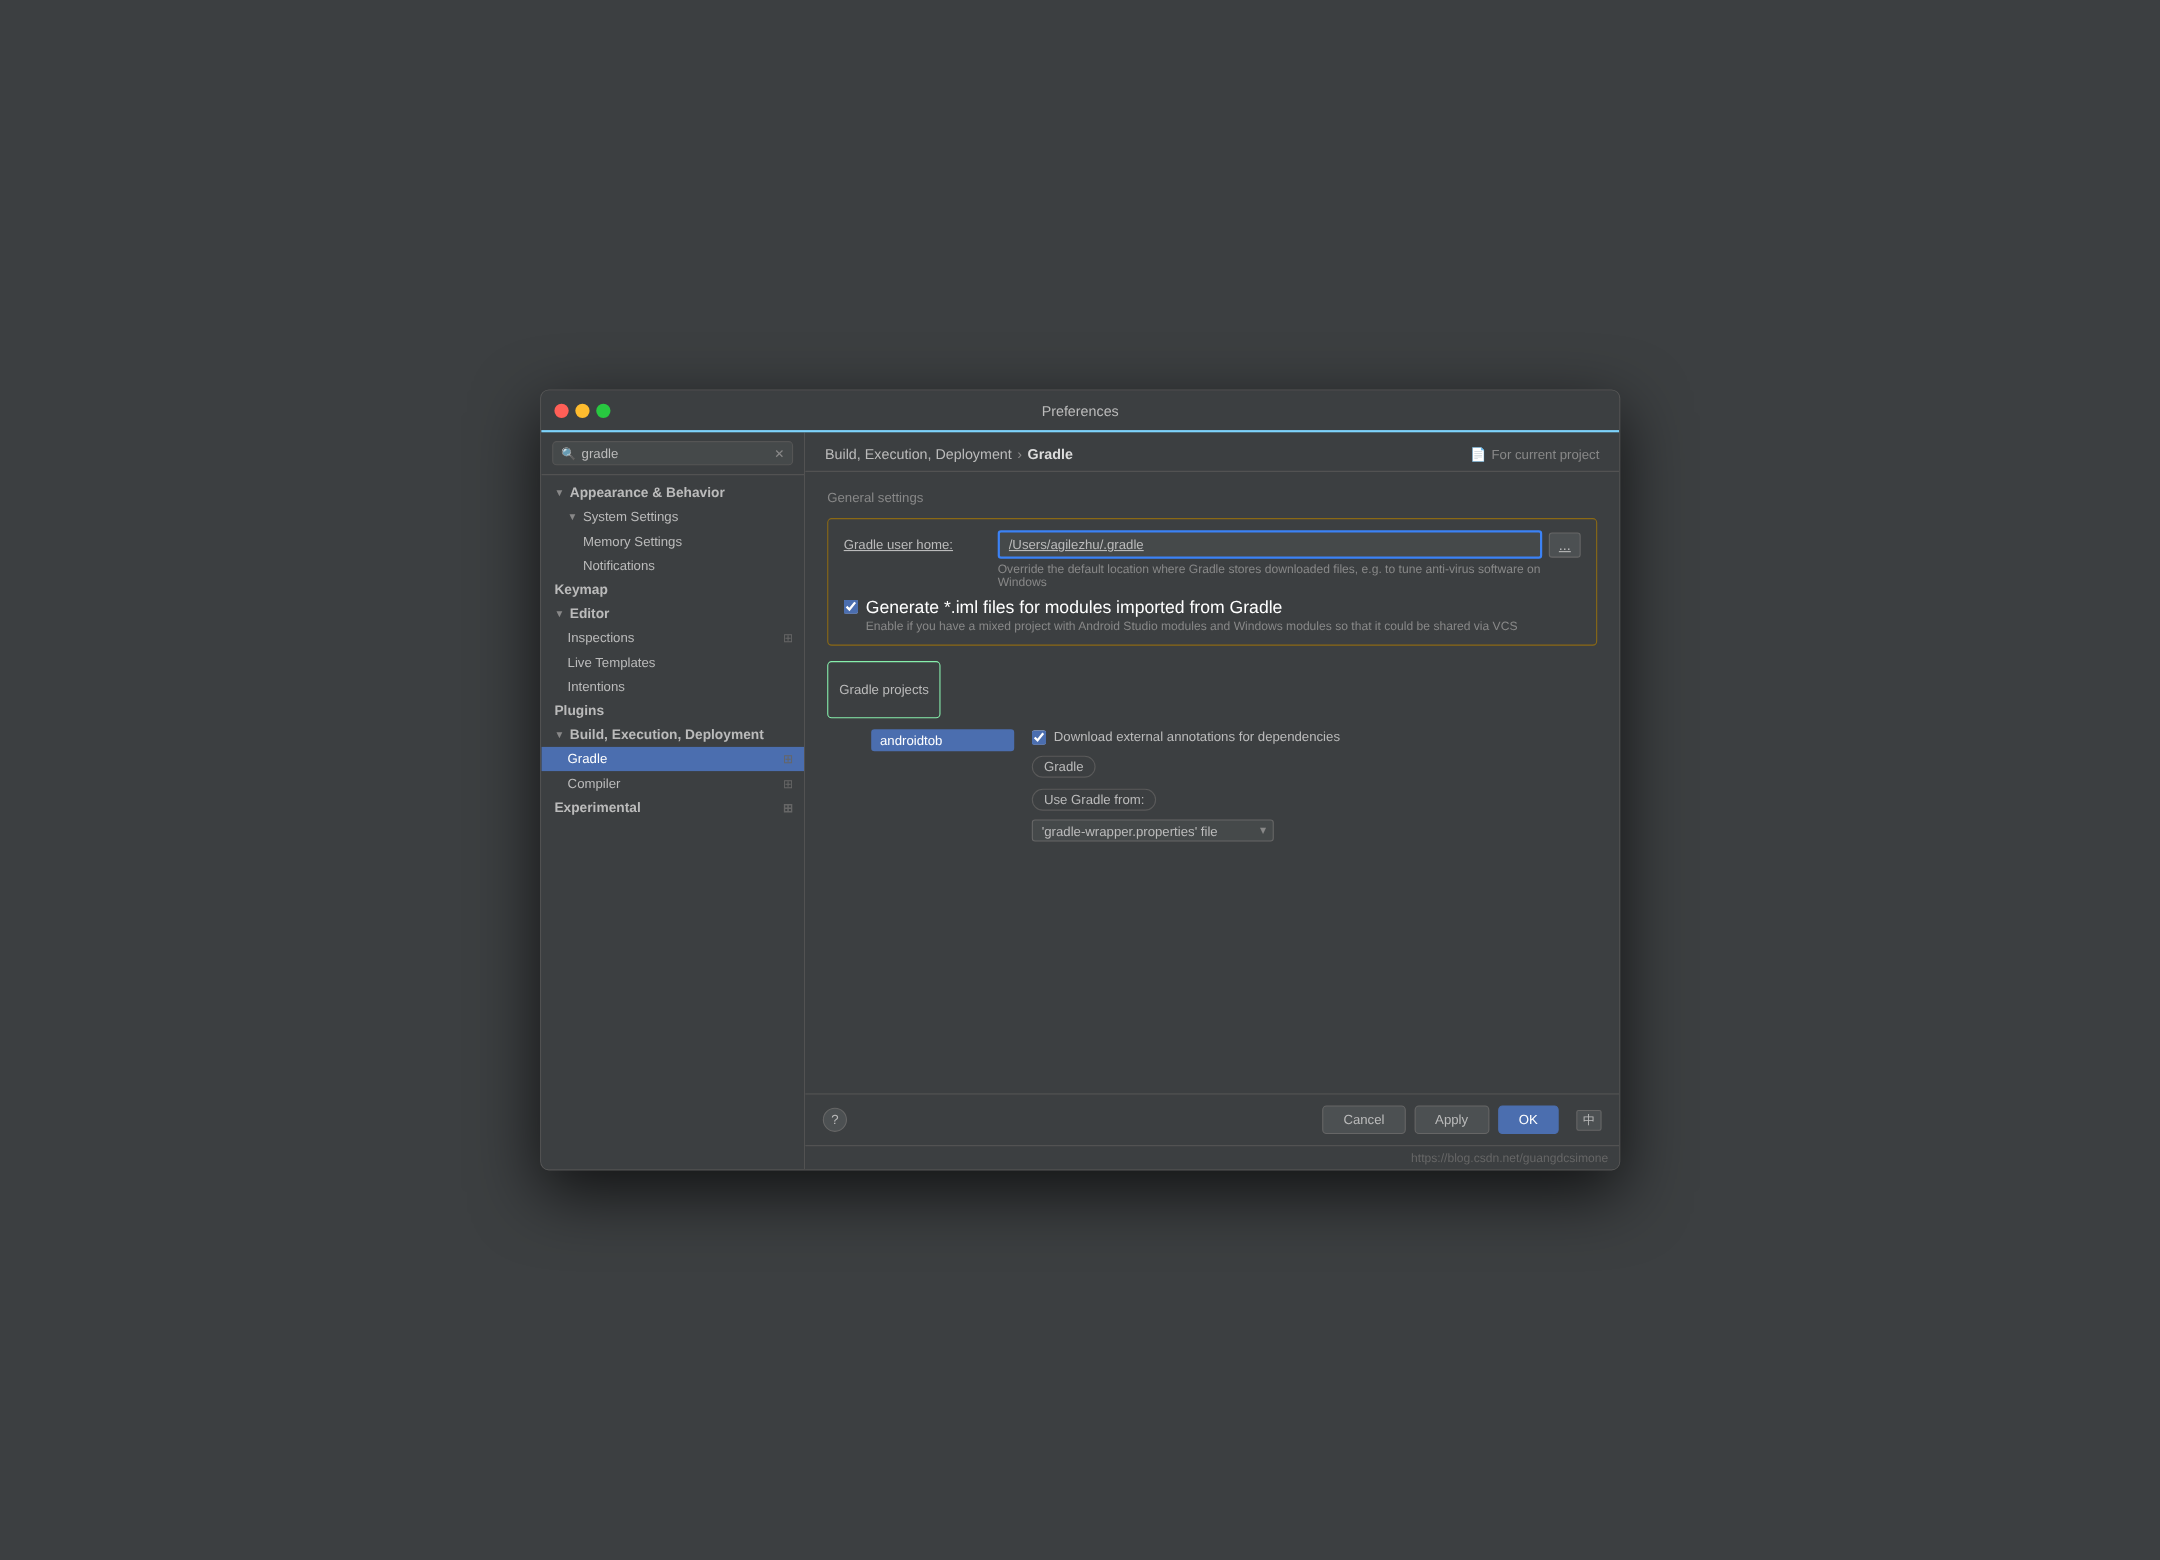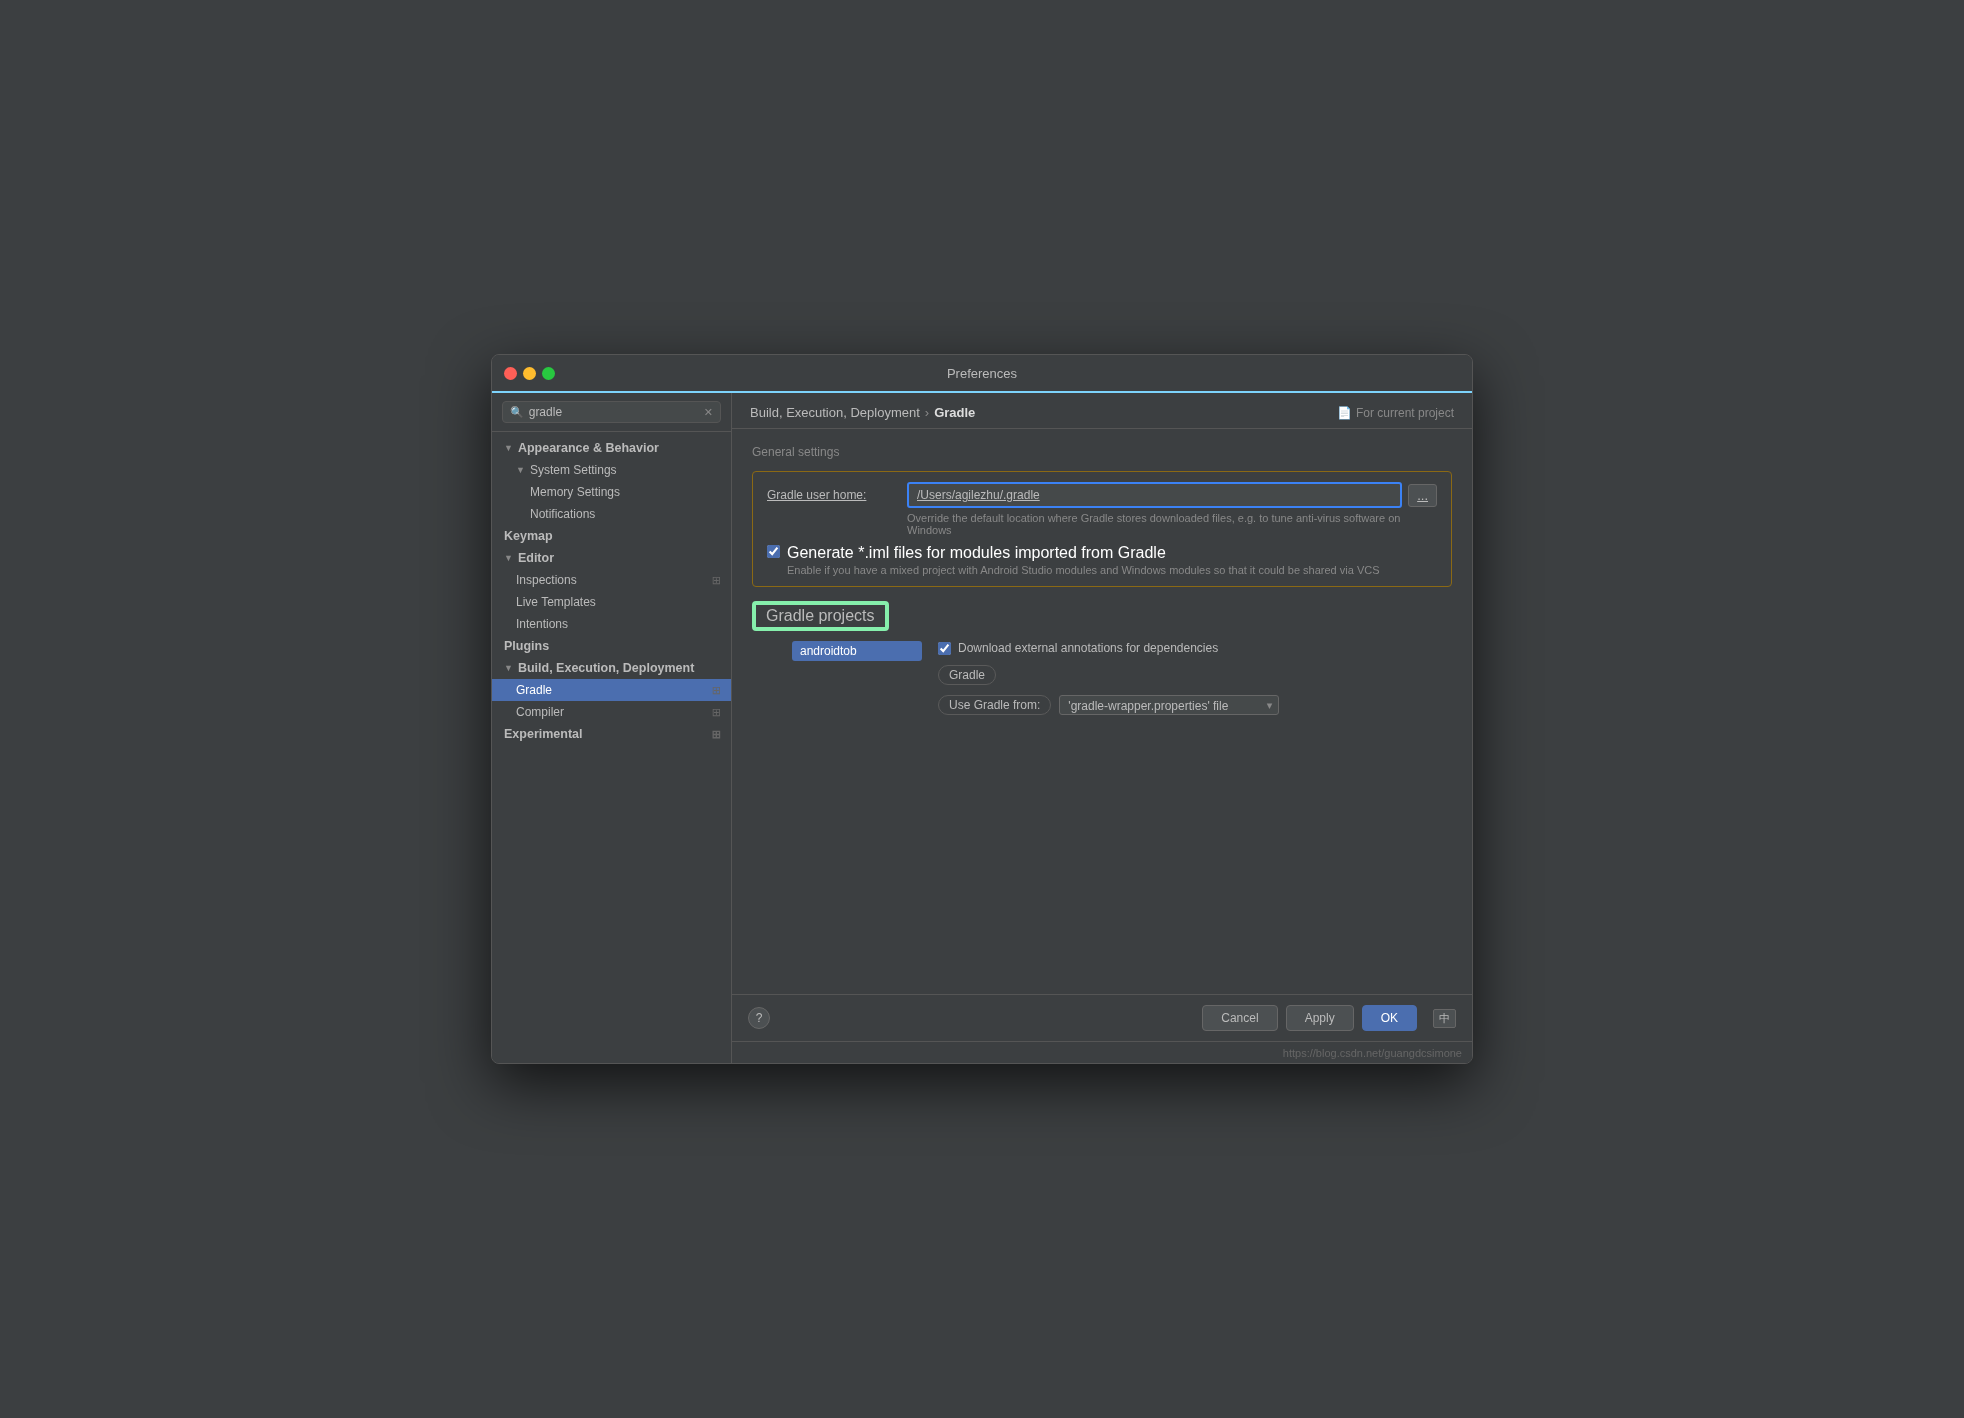--- a/index.html
+++ b/index.html
@@ -211,26 +211,26 @@
     .checkbox-row input[type="checkbox"] {
       margin-top: 1px;
       accent-color: #4b6eaf;
     }
     .checkbox-label { color: #ffffff; font-size: 16px; font-weight: 500; }
     .checkbox-sub { color: #888; font-size: 11px; margin-top: 2px; }
     .gradle-projects-section {
       margin-bottom: 14px;
     }
     .projects-header {
-      border: 4px solid #86efac;
+      border: 1px solid #86efac;
       border-radius: 4px;
       display: inline-block;
-      padding: 2px 10px;
-      color: #bbbbbb;
-      font-size: 16px;
+      padding: 18px 10px;
+      color: #bbbbbb;
+      font-size: 12px;
       margin-bottom: 10px;
     }
     .projects-content {
       display: flex;
       gap: 16px;
       margin-left: 40px;
     }
     .project-list {
       width: 130px;
     }
@@ -263,20 +263,21 @@
       gap: 7px;
       margin-bottom: 10px;
       font-size: 12px;
       color: #bbbbbb;
     }
     .check-row input[type="checkbox"] { accent-color: #4b6eaf; }
     .use-gradle-row {
       display: flex;
       align-items: flex-start;
       gap: 8px;
+      flex-direction: column;
     }
     .use-gradle-label {
       border: 1px solid #5a5a5a;
       border-radius: 10px;
       padding: 2px 10px;
       font-size: 12px;
       color: #bbbbbb;
     }
     .gradle-select {
       background: #45494a;

